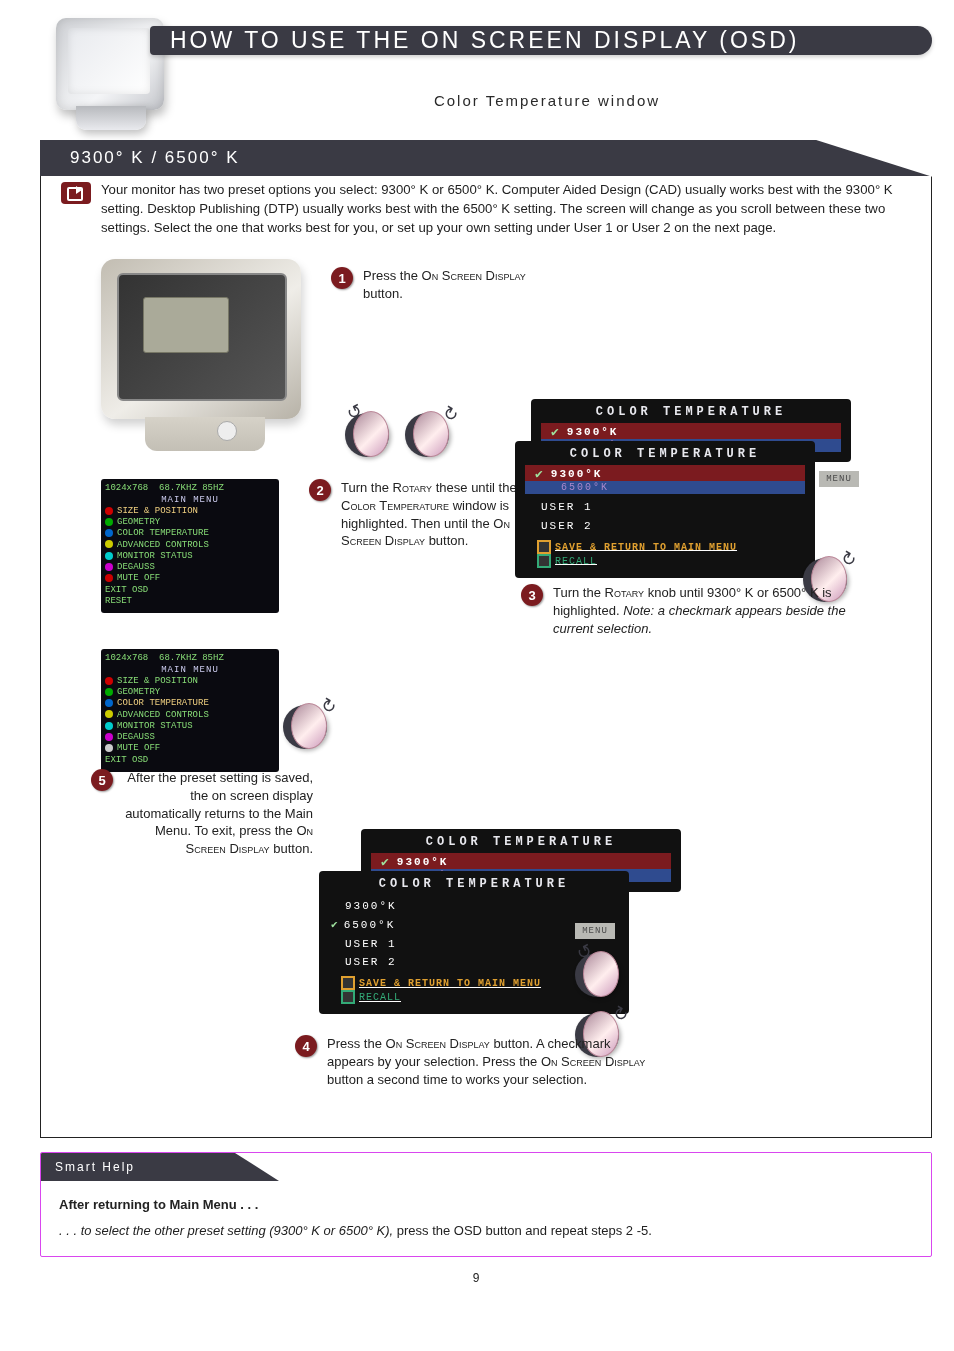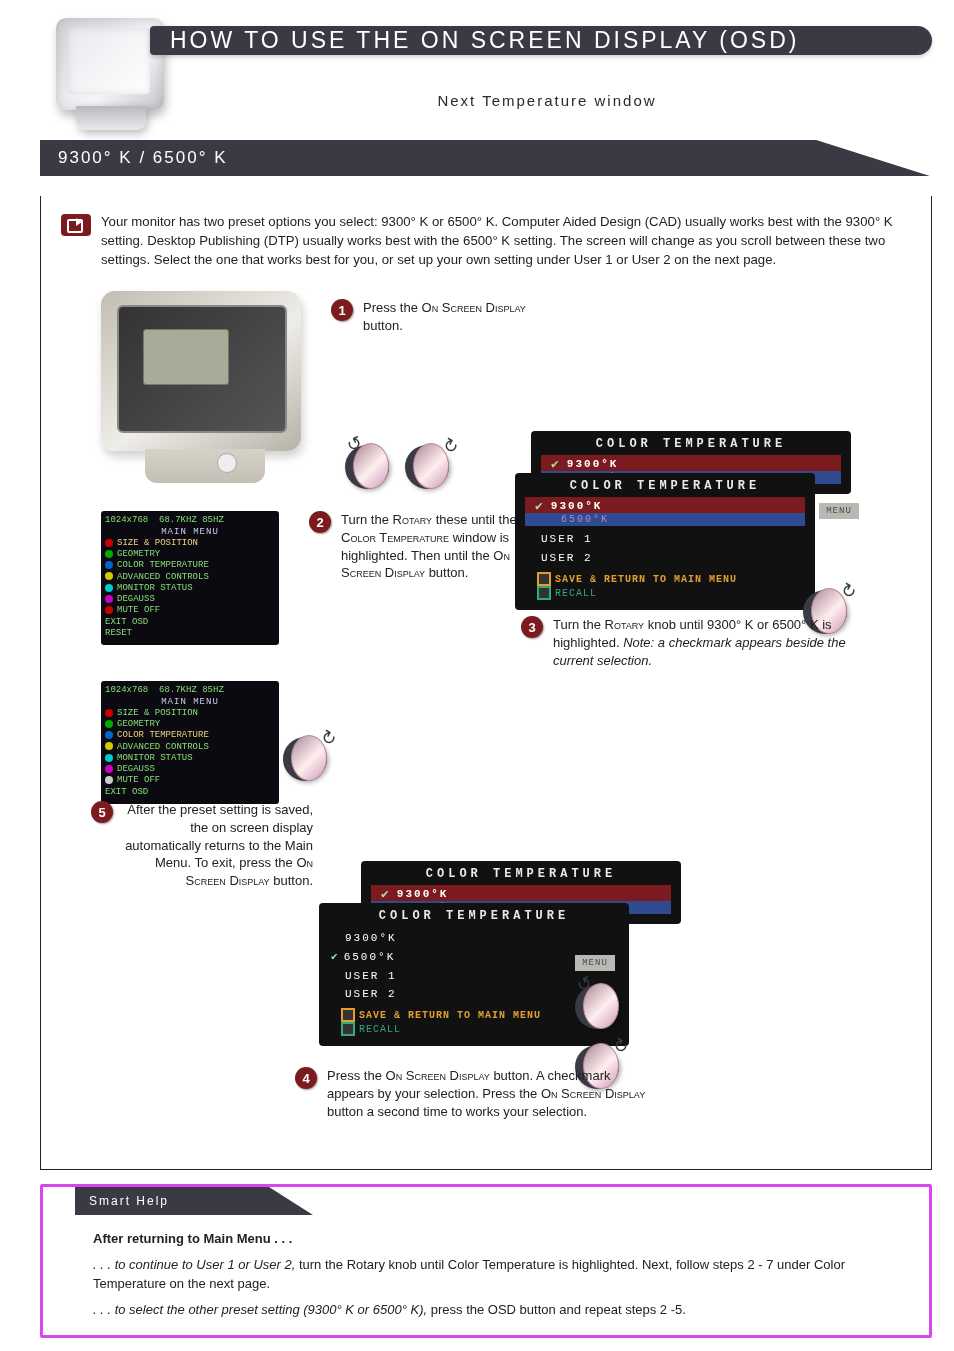--- a/index.html
+++ b/index.html
@@ -93,27 +93,26 @@
     content:"";
     position:absolute; right:-1px; top:-1px;
     border-top: 38px solid #fff;
     border-left: 120px solid transparent;
   }
   .tab-title {
     font-family: "Arial Black", Arial, sans-serif;
     color:#fff;
     letter-spacing: 2px;
     font-size: 17px;
-    padding-left: 18px;
+    padding-left: 30px;
   }
   .section-body {
     border: 1px solid #222;
     border-top: none;
-    padding: 16px 20px 18px 20px;
-    margin-top: 20px;
+    padding: 4px 20px 18px 20px;
   }
   .intro {
     font-size: 13.2px;
     line-height: 1.45;
     display: flex;
     gap: 10px;
   }
   .bullet-ic {
     width: 30px; height: 22px; background:#7b1b1f; border-radius:4px;
     position: relative; flex: 0 0 30px; margin-top:2px;
@@ -233,21 +232,21 @@
     text-align:center; letter-spacing:4px; font-weight:bold; font-size:12px;
     color:#e8e8ee; margin-bottom:4px;
   }
   .ct-panel .bar {
     background:#7b1b1f; height:18px; display:flex; align-items:center;
     gap:6px; padding-left:10px; font-size:11px; letter-spacing:2px; font-weight:bold;
   }
   .ct-panel .bar .chk { color:#9fe29f; font-size:13px; }
   .ct-panel .opts { padding:4px 0 0 16px; font-size:11px; letter-spacing:2px; line-height:1.7;}
   .ct-panel .opts .chk { color:#9fe29f; margin-left:-14px; padding-right:4px;}
-  .ct-panel .foot { padding-left:12px; font-size:10px; letter-spacing:1px; margin-top:4px;}
+  .ct-panel .foot { padding-left:12px; font-size:10px; letter-spacing:1px; margin-top:4px;text-decoration:underline;}
   .ct-panel .foot .save { color:#e0a030; font-weight:bold;}
   .ct-panel .foot .recall { color:#3a7;}
   .ct-panel .menu-side {
     position:absolute; right:-44px; top:30px; width:40px; height:16px;
     background:#b9b9b4; color:#4a4a4a; font-size:9px; letter-spacing:1px;
     display:flex;align-items:center;justify-content:center;
   }
   .ct-panel .ico { display:inline-block; width:10px; height:10px; margin-right:4px; vertical-align:middle;}
   .ct-panel .ico.sv{ background:#333; border:2px solid #e0a030;}
   .ct-panel .ico.rc{ background:#333; border:2px solid #3a7;}
@@ -255,24 +254,23 @@
   .blue-bar {
     background:#2f4b8f; color:#a8c; font-size:10px; letter-spacing:2px;
     padding:1px 0 1px 36px; margin-top:-2px;
   }
 
   .italic { font-style: italic; }
 
   
   .smart-help {
     margin: 14px 22px 0 40px;
-    border: 3px solid #d946ef;
+    border: 1px solid #d946ef;
     border-radius: 2px;
     overflow:hidden;
-    padding-left:32px;
   }
   .sh-tab {
     position:relative; height:28px; background:#3a3a44;
     display:flex; align-items:center; padding-left:14px;
     width: 180px;
     border-top-right-radius: 0;
   }
   .sh-tab-wrap { position:relative; height:28px; background:#fff;}
   .sh-tab::after{
     content:""; position:absolute; right:-44px; top:0;
@@ -301,21 +299,21 @@
 
   <div class="hdr-wrap">
     <div class="monitor-icon">
       <div class="crt"></div>
         <div class="screen"></div>
         <div class="base"></div>
     </div>
     <div class="hdr-banner">
       <span class="hdr-banner-title">How to Use the On Screen Display (OSD)</span>
     </div>
-    <div class="hdr-sub">Next Temperature window</div>
+    <div class="hdr-sub">Color Temperature window</div>
   </div>
 
   <div class="section-tab">
     <div class="tab-bar">
       <span class="tab-title">9300° K / 6500° K</span>
     </div>
     <div class="section-body">
       <div class="intro">
         <span class="bullet-ic"></span>
         <span>Your monitor has two preset options you select: 9300° K or 6500° K. Computer Aided Design (CAD) usually works best with the 9300° K setting. Desktop Publishing (DTP) usually works best with the 6500° K setting. The screen will change as you scroll between these two settings. Select the one that works best for you, or set up your own setting under User 1 or User 2 on the next page.</span>
@@ -481,23 +479,20 @@
 
   <div class="smart-help">
     <div class="sh-tab-wrap">
       <div class="sh-tab">
         <span class="sh-title">Smart Help</span>
       </div>
     </div>
     <div class="sh-body">
       <div class="lead">After returning to Main Menu . . .</div>
       <div class="line">
-        <span class="italic">. . . to continue to User 1 or User 2, </span><span>turn the Rotary knob until Color Temperature is highlighted. Next, follow steps 2 - 7 under Color Temperature on the next page.</span>
-      </div>
-      <div class="line">
         <span class="italic">. . . to select the other preset setting (9300° K or 6500° K), </span><span>press the OSD button and repeat steps 2 -5.</span>
       </div>
     </div>
   </div>
 
   <div class="pagenum">9</div>
 
 </div>
 
 </body></html>

